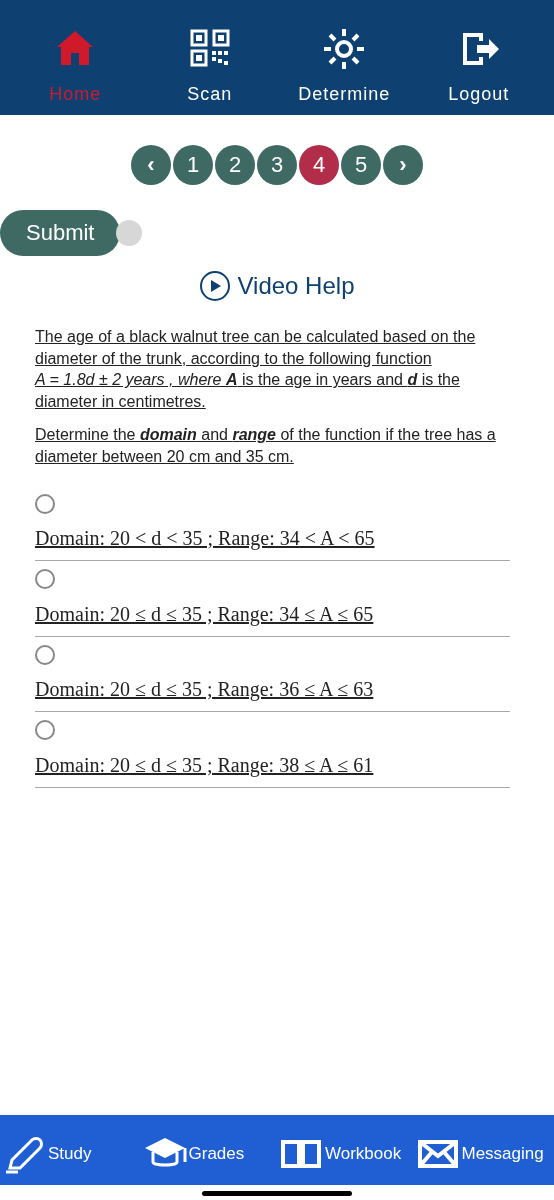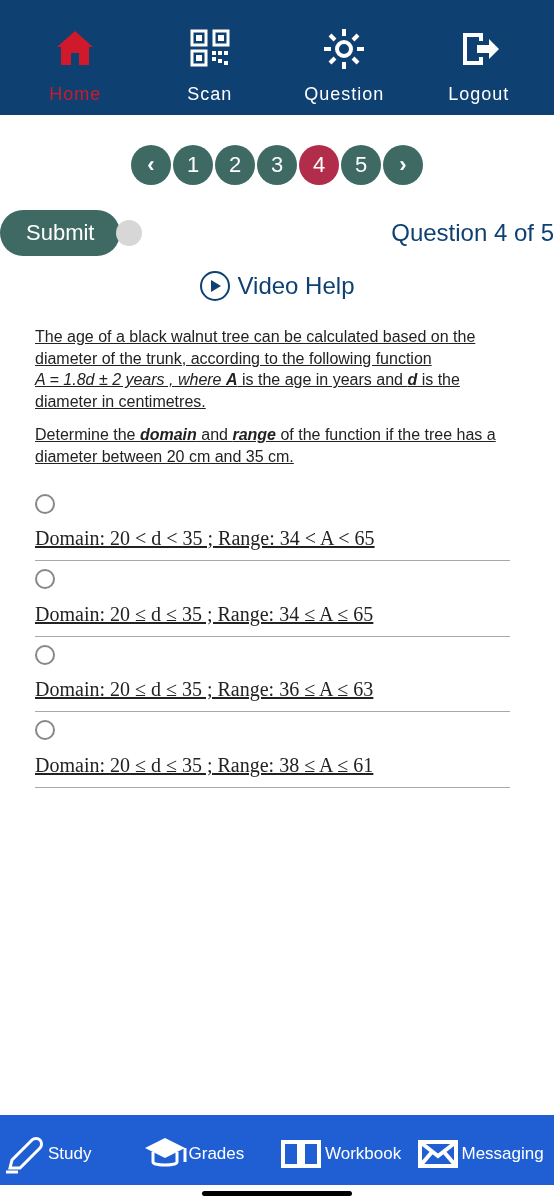--- a/index.html
+++ b/index.html
@@ -197,21 +197,21 @@
           <line x1="22" y1="35" x2="22" y2="42"></line>
           <line x1="2" y1="22" x2="9" y2="22"></line>
           <line x1="35" y1="22" x2="42" y2="22"></line>
           <line x1="8" y1="8" x2="13" y2="13"></line>
           <line x1="31" y1="31" x2="36" y2="36"></line>
           <line x1="8" y1="36" x2="13" y2="31"></line>
           <line x1="31" y1="13" x2="36" y2="8"></line>
         </g>
       </svg>
     </div>
-    <span class="label">Question</span>
+    <span class="label">Determine</span>
   </div>
   <div class="item">
     <div class="icon">
       <svg width="44" height="40" viewBox="0 0 44 40">
         <path d="M6 4 H26 V12 H22 V8 H10 V32 H22 V28 H26 V36 H6 Z" fill="#fff"></path>
         <path d="M20 16 H32 V10 L42 20 L32 30 V24 H20 Z" fill="#fff"></path>
       </svg>
     </div>
     <span class="label">Logout</span>
   </div>
@@ -222,21 +222,20 @@
   <div class="qnav-btn">1</div>
   <div class="qnav-btn">2</div>
   <div class="qnav-btn">3</div>
   <div class="qnav-btn current">4</div>
   <div class="qnav-btn">5</div>
   <div class="qnav-btn qnav-arrow">›</div>
 </div>
 
 <div class="submit-row">
   <div class="submit-pill">Submit</div>
-  <div class="question-counter">Question 4 of 5</div>
 </div>
 
 <div class="video-help">
   <div class="play-ico"></div>
   <span>Video Help</span>
 </div>
 
 <div class="question-body">
   <p>
     <span>The age of a black walnut tree can be calculated based on the diameter of the trunk, according to the following function</span>

